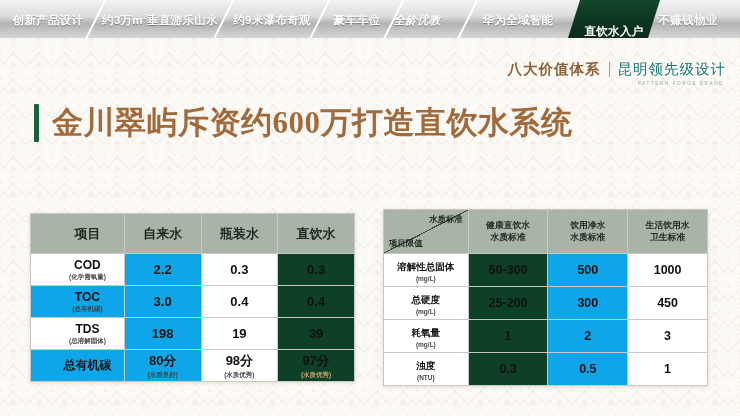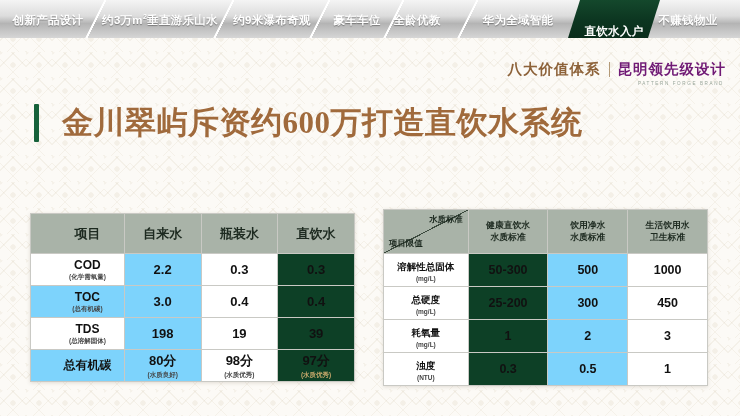--- a/index.html
+++ b/index.html
@@ -48,38 +48,38 @@
     transform:skewX(-18deg);
     pointer-events:none;
   }
   .tab sup{ font-size:7px; vertical-align:super; }
 
   
   #brand{ position:absolute; right:14px; top:60px; text-align:right; z-index:4; }
   #brand .line1{ display:flex; align-items:flex-end; justify-content:flex-end; gap:6px; }
   #brand .bCn{ font-size:14.5px; font-weight:bold; color:#8d6239; letter-spacing:1px; }
   #brand .bar{ width:1px; height:15px; background:#b49a78; margin:0 2px 2px 2px; }
-  #brand .bGreen{ font-size:14.5px; font-weight:bold; color:#701a75; letter-spacing:1px; }
+  #brand .bGreen{ font-size:14.5px; font-weight:normal; color:#0f766e; letter-spacing:1px; }
   #brand .bEn{ font-size:4.6px; color:#9aa79c; letter-spacing:1.6px; margin-top:2px; margin-right:2px; }
 
   
-  #headline{ position:absolute; left:34px; top:104px; display:flex; gap:23px; z-index:4; }
+  #headline{ position:absolute; left:34px; top:104px; display:flex; gap:13px; z-index:4; }
   #headline .accent{ width:5px; background:#16613a; border-radius:1px; }
   #headline .txt h1{
     font-family:"Liberation Serif","DejaVu Serif",serif;
     font-size:31px; font-weight:bold; line-height:1.24;
     color:#a06a3c; letter-spacing:.5px; white-space:nowrap;
   }
 
   
   .tbl{ position:absolute; border-collapse:collapse; background:#ffffff;
         box-shadow:0 1px 4px rgba(80,60,40,.16); z-index:4; }
   .tbl td,.tbl th{ border:1px solid #c9c9c4; text-align:center; vertical-align:middle; }
   .hdr{ background:#a9b3a8; color:#1d2a20; font-weight:bold; }
-  .zebra{ background:#7dd3fc; }
+  .zebra{ background:#0ea5e9; }
   .plain{ background:#ffffff; }
   .green{ background:#0d4026; color:#c9a straight; }
   .green{ background:#0d4026; color:#c9a96c; font-weight:bold; }
   .sub{ display:block; font-size:6.5px; font-weight:bold; color:#444; margin-top:1px; }
   .green .sub{ color:#c9a96c; }
   .rowlbl{ font-weight:bold; color:#111; }
 
   
   #tbl-left{ left:30px; top:213px; width:325px; }
   #tbl-left th{ height:40px; font-size:13px; }
@@ -118,21 +118,21 @@
     </div>
     <div class="slash" style="left: 217px;"></div>
     <div class="tab" style="left: 224px; width: 96px;">
       <span class="lbl">约9米瀑布奇观</span>
     </div>
     <div class="slash" style="left: 313px;"></div>
     <div class="tab" style="left: 320px; width: 74px;">
       <span class="lbl">豪车车位</span>
     </div>
     <div class="slash" style="left: 387px;"></div>
-    <div class="tab" style="left: 380px; width: 74px;">
+    <div class="tab" style="left: 380px; width: 74px; font-style: italic;">
       <span class="lbl">全龄优教</span>
     </div>
     <div class="slash" style="left: 461px;"></div>
     <div class="tab" style="left: 468px; width: 100px;">
       <span class="lbl">华为全域智能</span>
     </div>
     <div class="tab active" style="left: 568px; width: 92px; align-items: flex-end;">
       <span class="lbl">直饮水入户</span>
     </div>
     <div class="tab" style="left: 648px; width: 80px; text-align: right;">

